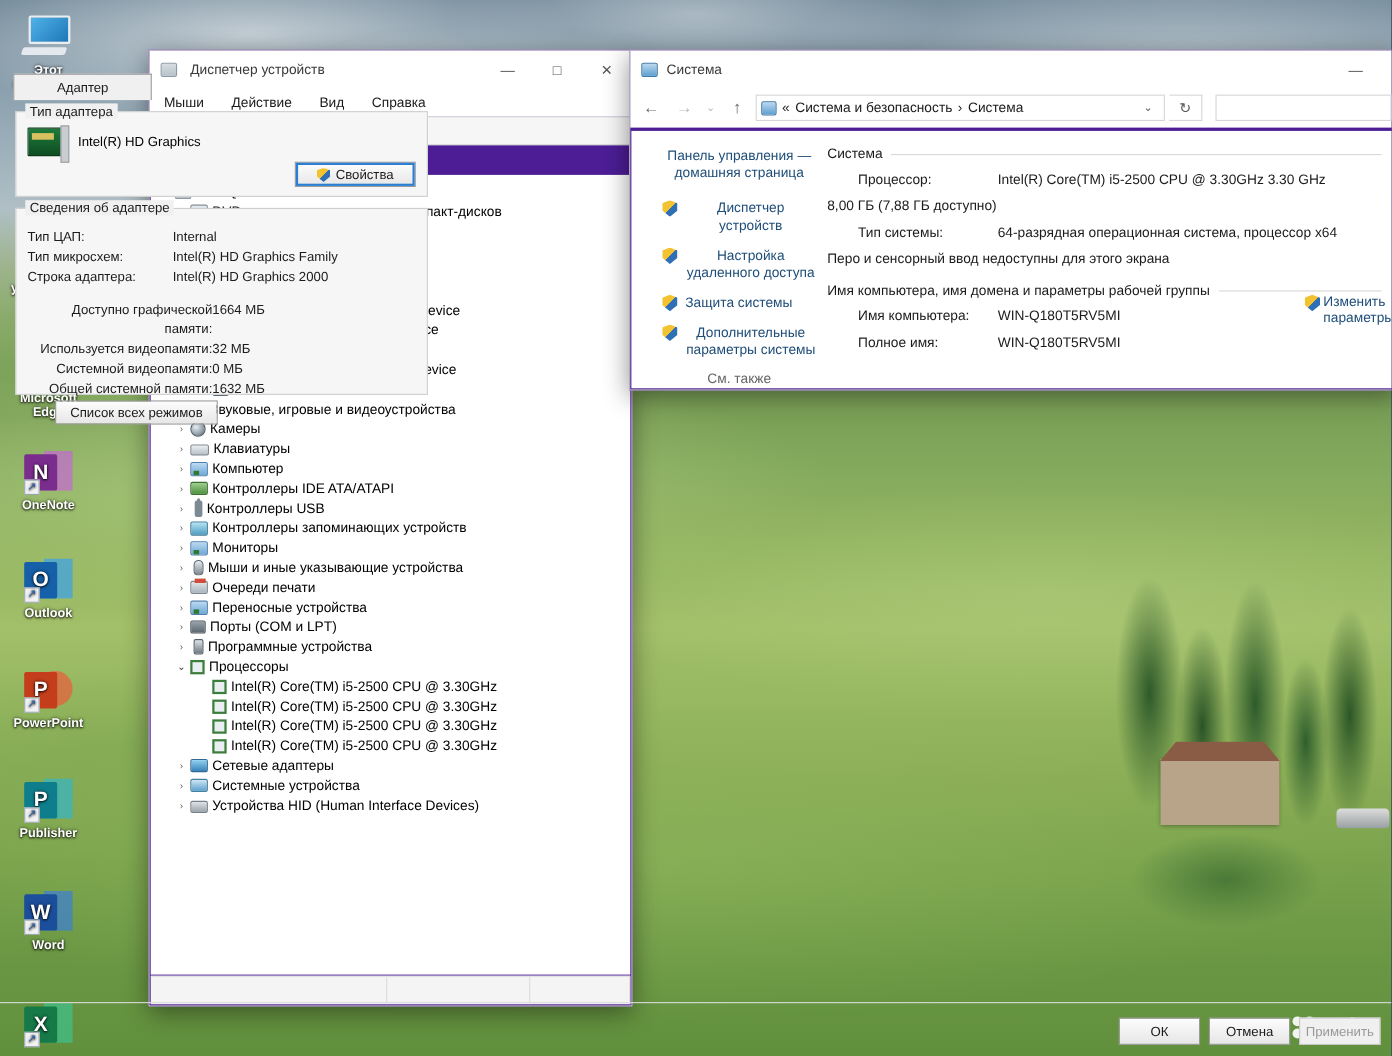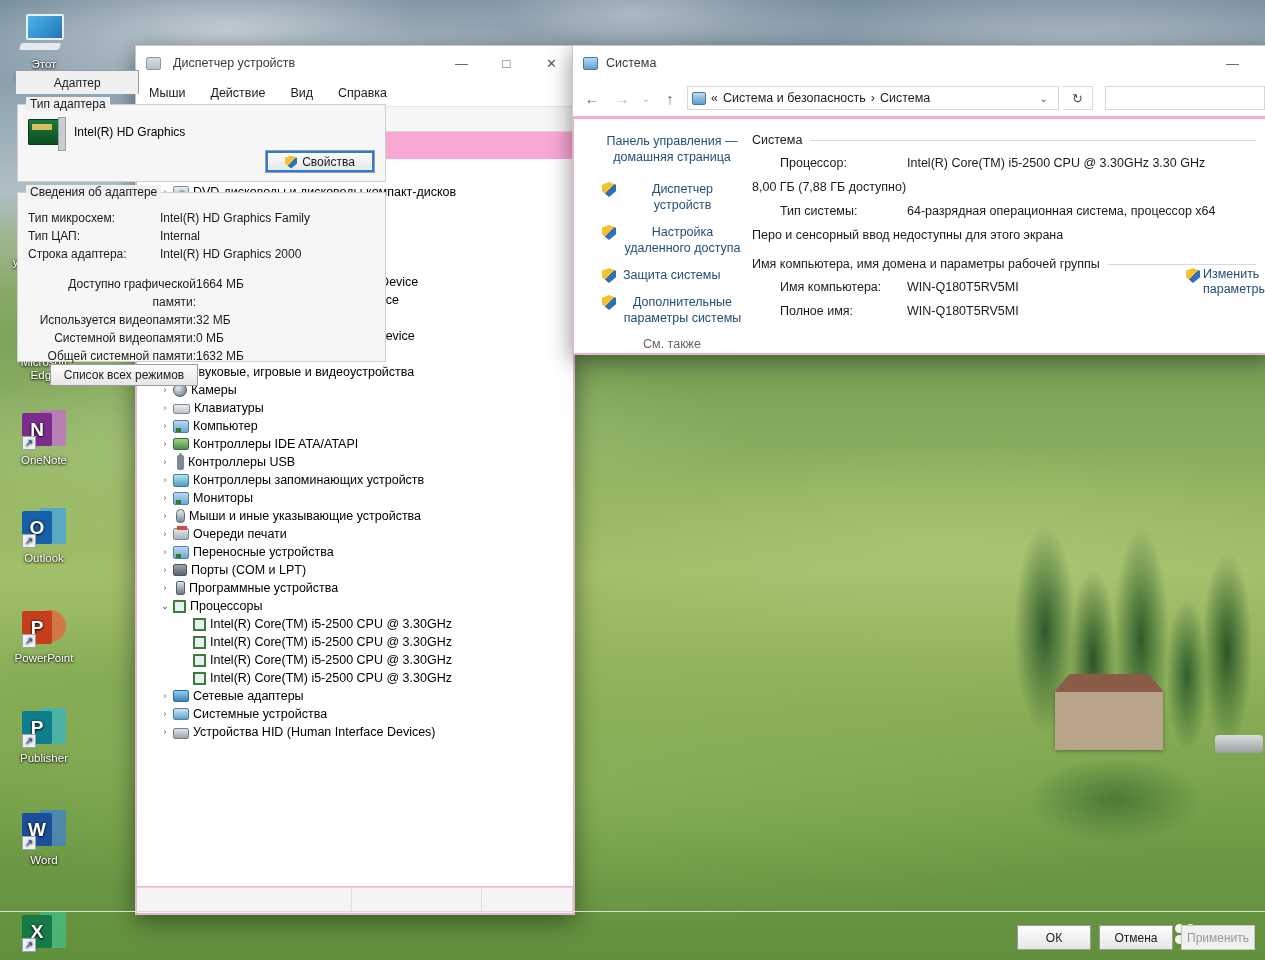--- a/index.html
+++ b/index.html
@@ -68,21 +68,21 @@
   }
 
   
   .desk-icon {
     position:absolute; width:88px; text-align:center; color:#fff;
     font-size:11.5px; line-height:13px;
     text-shadow:0 1px 2px rgba(0,0,0,.85), 0 0 3px rgba(0,0,0,.7);
     cursor:default;
   }
   .desk-icon .glyph { display:block; margin:0 auto 4px; position:relative; }
-  .desk-label { display:block; }
+  .desk-label { display:block;font-weight:bold; }
 
   .ic-monitor { width:48px; height:40px; }
   .ic-monitor .scr { position:absolute; left:6px; top:0; width:38px; height:26px;
       background:linear-gradient(135deg,#4fb3e8,#1f76b8); border:2px solid #e8eef2; border-radius:2px;}
   .ic-monitor .kb { position:absolute; left:0; top:29px; width:40px; height:7px;
       background:#e3e9ee; border-radius:2px; transform:skewX(-18deg);}
 
   .ic-bin { width:40px; height:44px; margin:0 auto; }
   .ic-bin .body{position:absolute; left:4px; top:6px; width:32px; height:36px;
       background:linear-gradient(to right,#e9eef1,#c9d3d8); clip-path:polygon(8% 0,92% 0,82% 100%,18% 100%);
@@ -109,21 +109,21 @@
   .ic-office{width:44px;height:40px;position:relative;}
   .ic-office .back{position:absolute;right:0;top:0;width:26px;height:36px;opacity:.72;}
   .ic-office .front{position:absolute;left:0;top:3px;width:30px;height:33px;
      display:flex;align-items:center;justify-content:center;color:#fff;font-weight:bold;font-size:19px;border-radius:2px;}
 
   .shortcut{position:absolute;left:0;bottom:0;width:14px;height:14px;background:#f2f2f2;
      border:1px solid #9aa4ad;display:flex;align-items:center;justify-content:center;
      color:#2b5fa8;font-size:10px;line-height:10px;}
 
   
-  .win { position:absolute; background:#f9a8d4; box-shadow:0 6px 22px rgba(0,0,0,.45); }
+  .win { position:absolute; background:#4c1d95; box-shadow:0 6px 22px rgba(0,0,0,.45); }
   .win-titlebar{height:34px; display:flex; align-items:center; background:#fff;}
   .win-title{font-size:12.5px;color:#3a3a3a; margin-left:8px;}
   .win-btns{margin-left:auto; display:flex; height:34px;}
   .win-btn{width:45px;height:34px;display:flex;align-items:center;justify-content:center;
      color:#555;font-size:13px;}
 
   
   #devmgr { left:135px; top:45px; width:440px; height:870px; border:1px solid #c8c8c8; }
   #devmgr .menubar{height:26px;display:flex;align-items:center;padding-left:10px;gap:19px;
       font-size:12.5px;color:#1b1b1b;background:#fff;}
@@ -201,21 +201,21 @@
   #sysright{flex:1;padding:14px 0 0 0;position:relative;}
   .sec-head{display:flex;align-items:center;gap:8px;font-size:12.5px;color:#1b1b1b;margin:0 14px 8px 0;}
   .sec-head .rule{flex:1;height:1px;background:#d8d8d8;}
   .kv{display:flex;font-size:12.5px;color:#1b1b1b;margin:0 0 8px 0;line-height:16px;}
   .kv .k{width:155px;padding-left:28px;flex:none;}
   .kv .v{flex:1;}
   .changelink{position:absolute;right:6px;top:148px;width:78px;display:flex;gap:3px;
      font-size:12.5px;color:#1f4e79;line-height:15px;}
 
   
-  #propdlg{left:572px;top:357px;width:403px;height:558px;border:5px solid #0f172a;background:#f0f0f0;}
+  #propdlg{left:572px;top:357px;width:403px;height:558px;border:2px solid #0f172a;background:#f0f0f0;}
   #propdlg .dlg-title{height:32px;display:flex;align-items:center;background:#fff;
      border-bottom:1px solid #e6e6e6;}
   #propdlg .dlg-title .t{margin-left:10px;font-size:12.5px;color:#1b1b1b;}
   #propdlg .dlg-close{margin-left:auto;width:42px;height:32px;display:flex;align-items:center;
      justify-content:center;font-size:14px;color:#3a3a3a;}
   .dlg-brand{display:flex;align-items:center;justify-content:center;gap:6px;height:24px;
      font-size:12px;color:#1b1b1b;background:#f0f0f0;margin-top:4px;}
   .brand-ico{width:14px;height:13px;background:linear-gradient(#9fd2f0,#2a6ea8);border:1px solid #27587f;}
   .tabs{display:flex;margin:4px 10px 0 10px;border-bottom:1px solid #9d9d9d;}
   .tab{flex:1;height:23px;border:1px solid #9d9d9d;border-bottom:none;background:#e4e4e4;
@@ -686,26 +686,26 @@
     </div>
     <button class="btn focus" style="position:absolute;right:10px;bottom:8px;width:110px;height:23px;">
       <span class="shield" style="width:12px;height:13px;"></span>
       <span>Свойства</span>
     </button>
   </div>
 
   <div class="group" style="height:170px;padding-top:16px;">
     <span class="legend">Сведения об адаптере</span>
     <div class="info-row">
+      <span class="k">Тип ЦАП:</span>
+      <span class="v">Internal</span>
+    </div>
+    <div class="info-row">
       <span class="k">Тип микросхем:</span>
       <span class="v">Intel(R) HD Graphics Family</span>
-    </div>
-    <div class="info-row">
-      <span class="k">Тип ЦАП:</span>
-      <span class="v">Internal</span>
     </div>
     <div class="info-row">
       <span class="k">Строка адаптера:</span>
       <span class="v">Intel(R) HD Graphics 2000</span>
     </div>
     <div style="height:12px"></div>
     <div class="info-row wide">
       <span class="k">Доступно графической памяти:</span>
       <span class="v">1664 МБ</span>
     </div>

